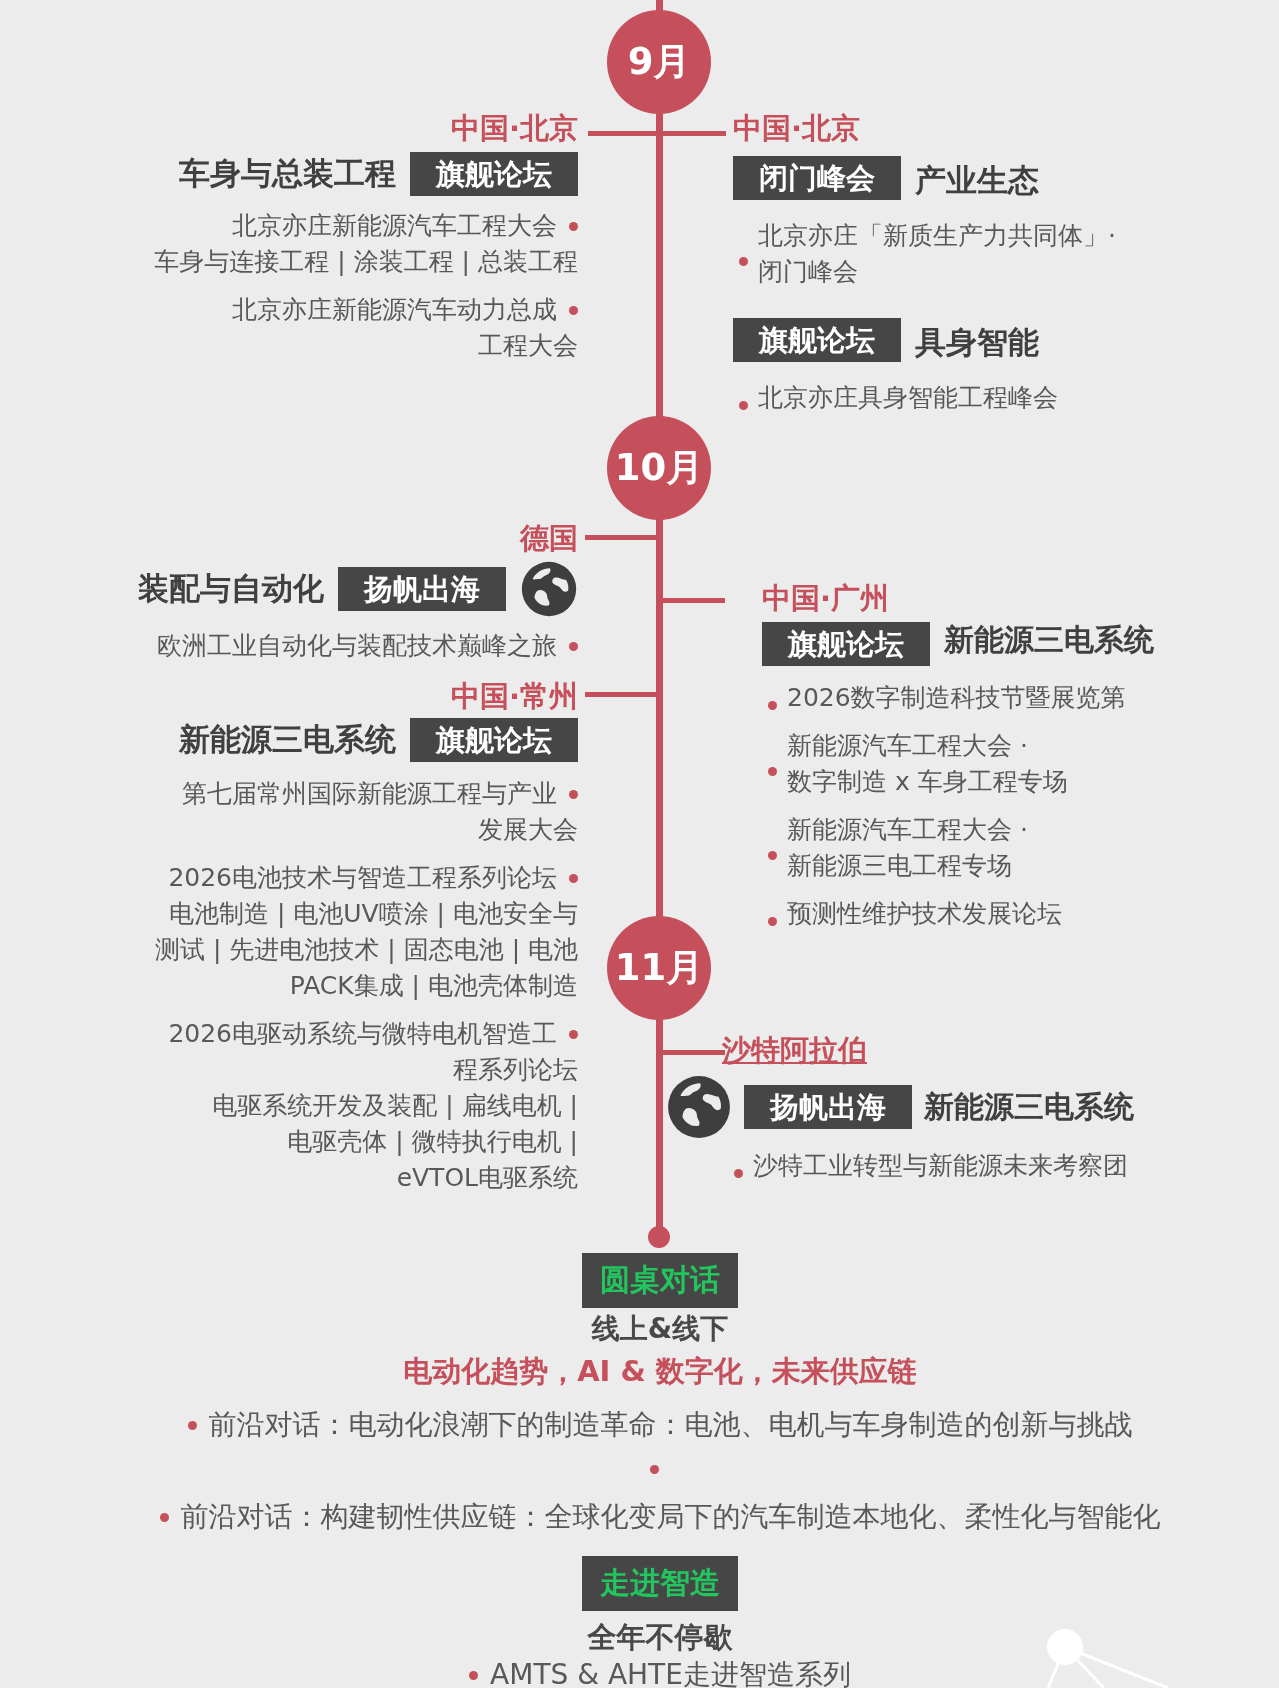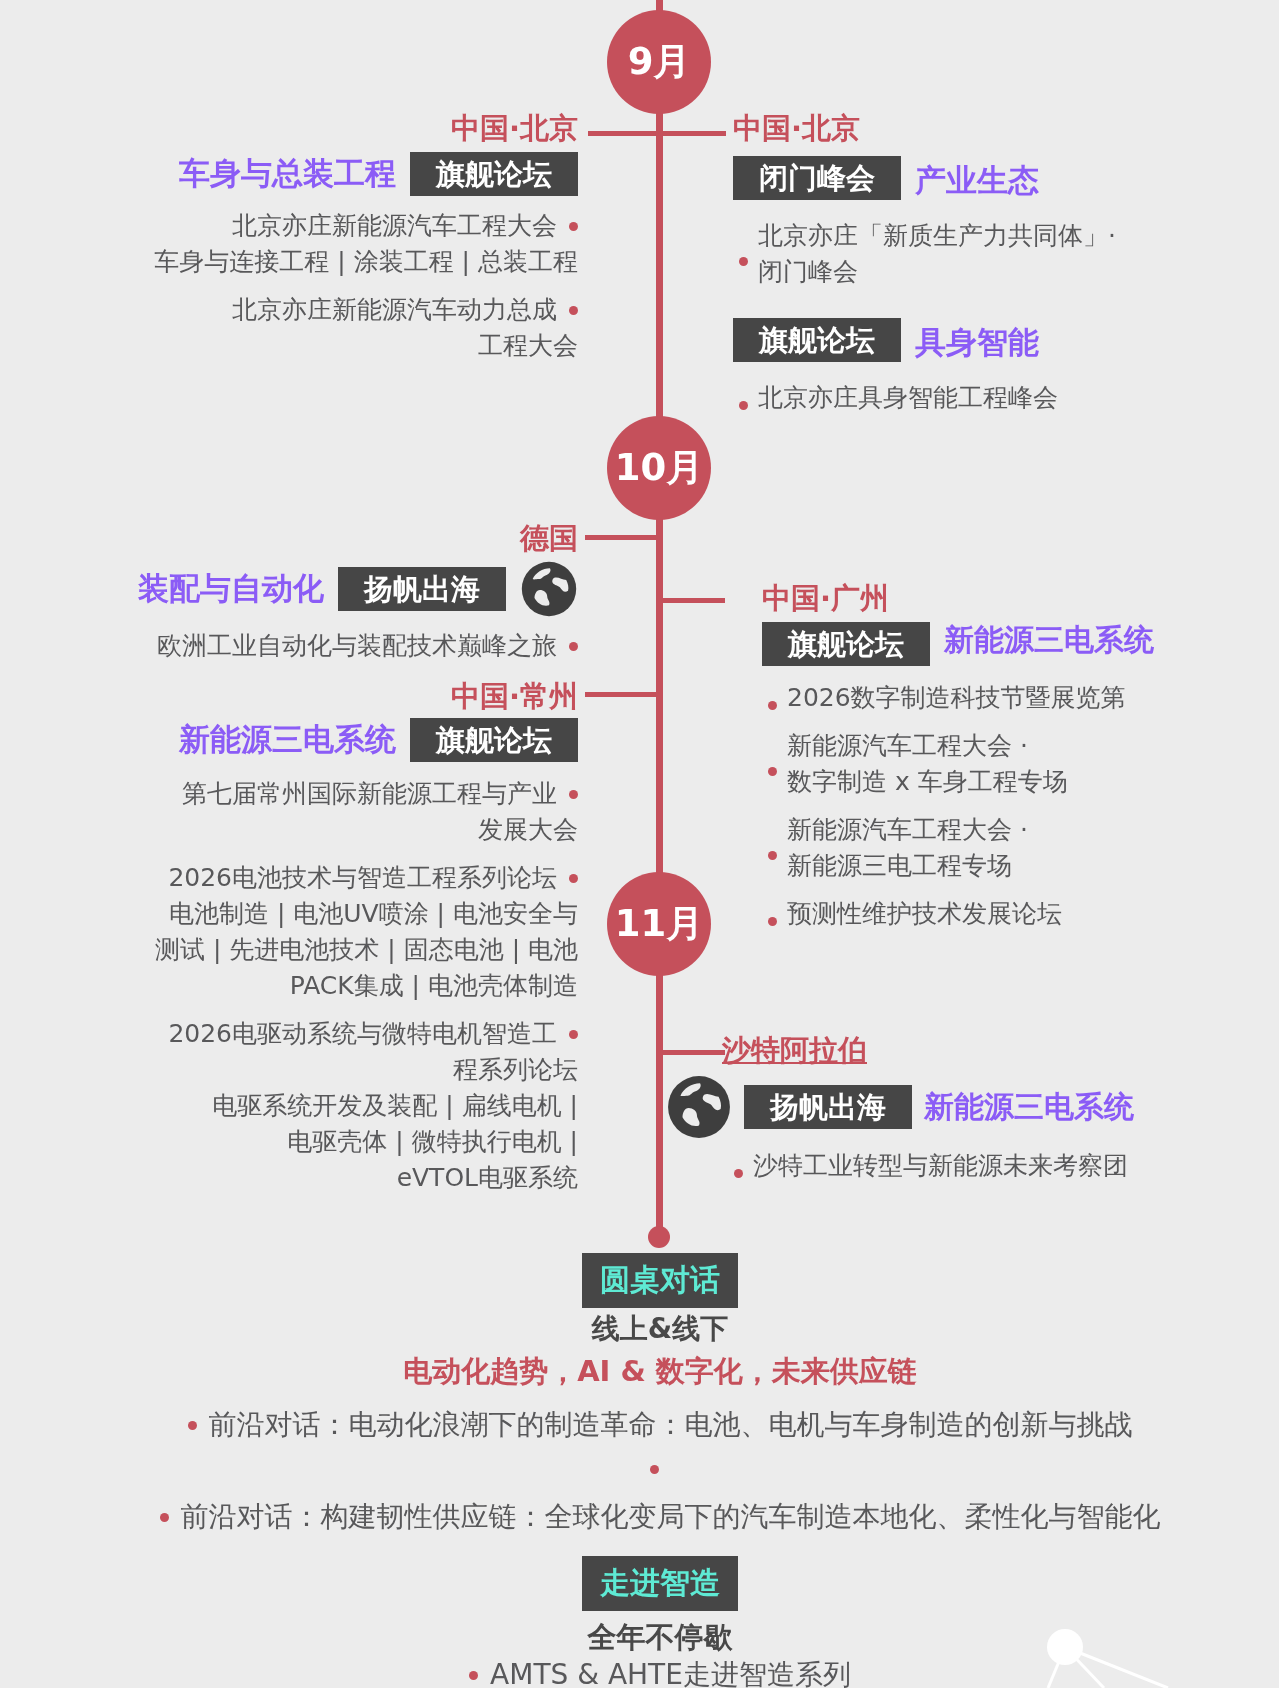--- a/index.html
+++ b/index.html
@@ -4,28 +4,28 @@
 <style>
   html,body{margin:0;padding:0;}
   body{background:#d8d8d8;font-family:"DejaVu Sans","Liberation Sans",sans-serif;}
   .canvas{position:relative;width:1279px;height:1688px;background:#ececec;overflow:hidden;margin:0 auto;}
 
   
   .tl-line{position:absolute;left:656px;top:0;width:7px;height:1233px;background:#c5505b;}
   .tl-enddot{position:absolute;left:648px;top:1226px;width:22px;height:22px;border-radius:50%;background:#c5505b;}
   .month{position:absolute;width:104px;height:104px;border-radius:50%;background:#c5505b;color:#ffffff;
          font-weight:700;font-size:37px;display:flex;align-items:center;justify-content:center;}
-  .m9{left:607px;top:10px;} .m10{left:607px;top:416px;} .m11{left:607px;top:872px;}
+  .m9{left:607px;top:10px;} .m10{left:607px;top:416px;} .m11{left:607px;top:916px;}
   .conn{position:absolute;height:5px;background:#c5505b;}
 
   
   .loc{font-weight:700;font-size:29px;color:#c5505b;line-height:36px;}
   .badge{display:inline-block;background:#464646;color:#ffffff;font-weight:700;font-size:29px;
          padding:4px 26px;line-height:1.25;white-space:nowrap;}
-  .htitle{font-weight:700;font-size:31px;color:#8b5cf6;white-space:nowrap;}
+  .htitle{font-weight:700;font-size:31px;color:#404040;white-space:nowrap;}
   .body-line{font-size:25px;line-height:36px;color:#58585a;}
   .dot{display:inline-block;width:9px;height:9px;border-radius:50%;background:#c5505b;flex:none;}
 
   
   .levent{position:absolute;right:701px;width:620px;text-align:right;}
   .lhead{display:flex;justify-content:flex-end;align-items:center;gap:14px;margin-top:6px;}
   .litem{margin-top:12px;}
   .litem .first{display:flex;justify-content:flex-end;align-items:center;gap:12px;}
 
   
@@ -34,21 +34,21 @@
   .ritem{display:flex;align-items:center;margin-top:14px;}
   .ritem .dot{margin:14px 10px 0 6px;}
   .globe{flex:none;}
 
   
   .crow{position:absolute;left:20px;width:1280px;text-align:center;}
   .bsub{font-weight:700;font-size:28px;color:#484848;}
   .bhead{font-weight:700;font-size:29px;color:#c5505b;}
   .cbullet{font-size:28px;color:#58585a;}
   .cbullet .dot{margin-right:12px;vertical-align:4px;}
-  .bigbadge{display:inline-block;background:#464646;color:#5eead4;font-weight:700;font-size:30px;padding:7px 18px;}
+  .bigbadge{display:inline-block;background:#464646;color:#22c55e;font-weight:700;font-size:30px;padding:7px 18px;}
 
   .deco{position:absolute;left:0;top:0;pointer-events:none;}
 </style>
 </head>
 <body>
 
 <div class="canvas">
 
   <div class="tl-line"></div>
   <div class="tl-enddot"></div>

